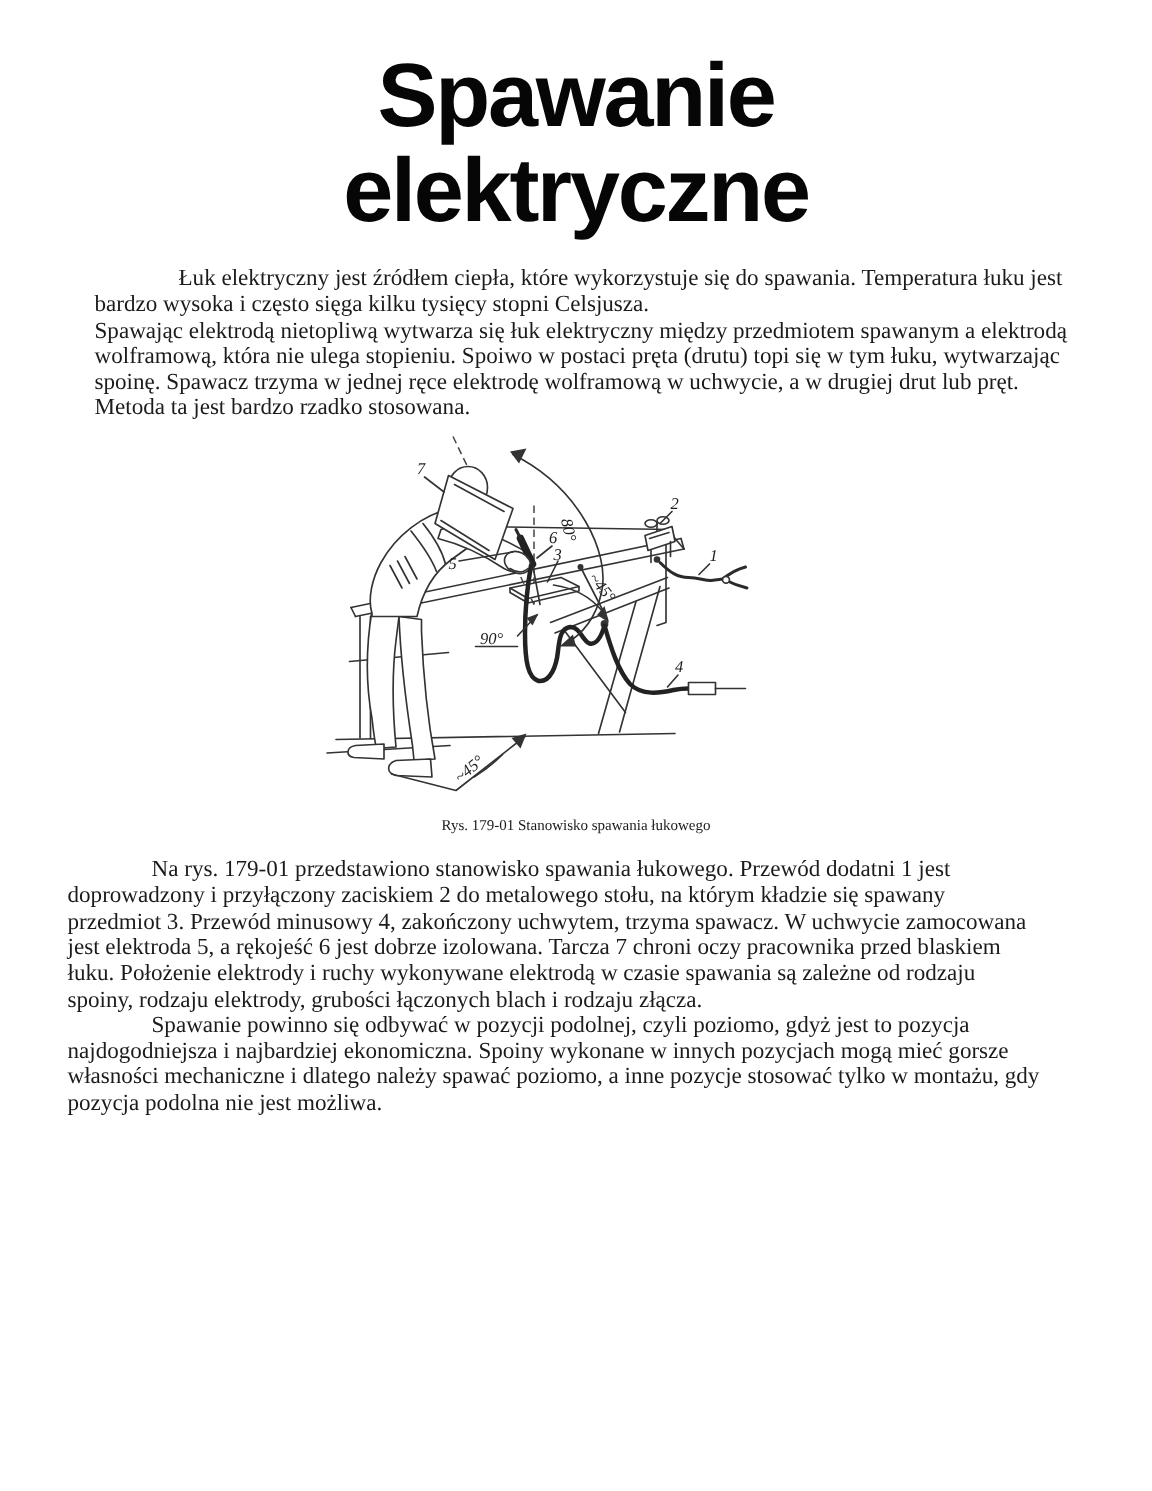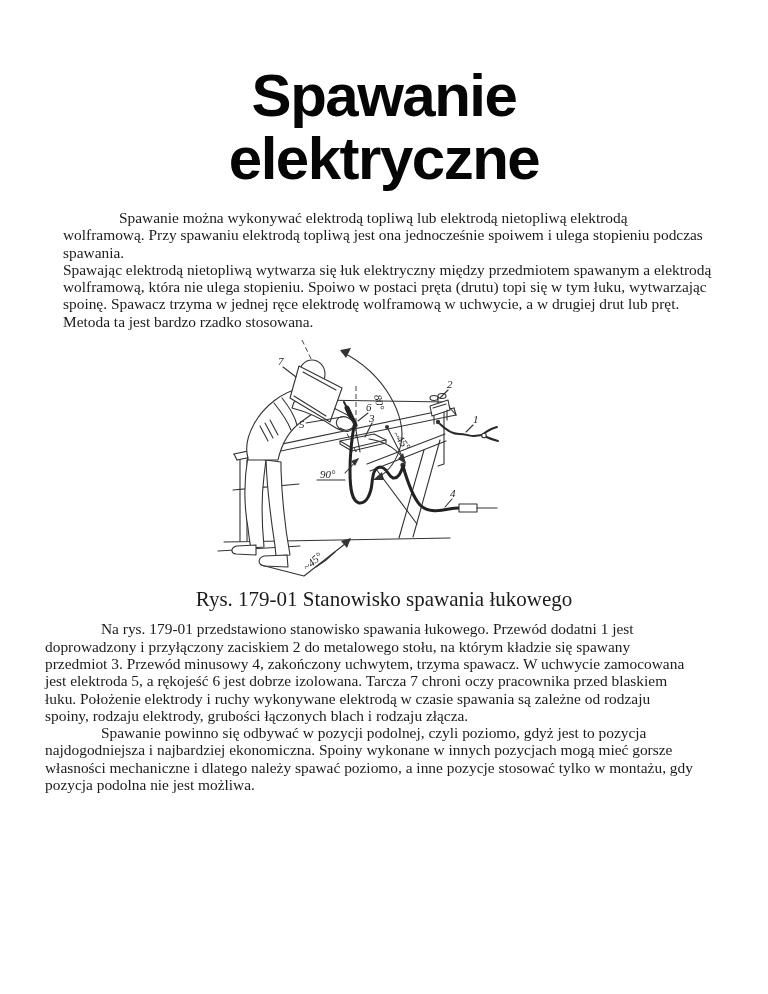--- a/index.html
+++ b/index.html
@@ -6,21 +6,21 @@
   .page{
     position:relative;
     width:768px;height:994px;
     background:#ffffff;
     overflow:hidden;
     font-family:"Liberation Serif", serif;
     color:#1b1b1b;
   }
   .doc-title{
     margin:0;
-    padding-top:64px;
+    padding-top:32px;
     text-align:center;
     font-family:"Liberation Sans", sans-serif;
     font-weight:bold;
     font-size:60px;
     line-height:63px;
     letter-spacing:-1.5px;
     color:#060606;
   }
   .text-block{
     margin-left:63px;
@@ -31,41 +31,41 @@
   }
   .text-block p{margin:0;}
   .text-block p.ind{text-indent:56px;}
   .block-before{margin-top:19px;}
   .block-after{margin-top:12px;margin-left:45px;}
   .figure-wrap{margin-top:8px;}
   .figure-wrap svg{display:block;margin:0 auto;}
   .figure-caption{
     margin:3px 0 0 0;
     text-align:center;
-    font-size:21px;
+    font-size:10px;
     line-height:17.3px;
   }
   
   .ln{stroke:#333;stroke-width:1.1;fill:none;stroke-linecap:round;stroke-linejoin:round;}
   .lnw{stroke:#333;stroke-width:1.1;fill:#ffffff;stroke-linecap:round;stroke-linejoin:round;}
   .dash{stroke:#444;stroke-width:1;fill:none;stroke-dasharray:5 3;}
   .thick{stroke:#222;stroke-width:3;fill:none;stroke-linecap:round;}
   .med{stroke:#2a2a2a;stroke-width:2;fill:none;stroke-linecap:round;}
   .arrow{fill:#333;stroke:none;}
   .figlabel{font-family:"Liberation Serif", serif;font-style:italic;font-size:11px;fill:#1d1d1d;}
 </style>
 </head>
 <body>
 
 <div class="page">
 
   <h1 class="doc-title"><span>Spawanie</span><br><span>elektryczne</span></h1>
 
   <div class="text-block block-before">
-    <p class="ind">Spawanie można wykonywać elektrodą topliwą lub elektrodą nietopliwą elektrodą wolframową. Przy spawaniu elektrodą topliwą jest ona jednocześnie spoiwem i ulega stopieniu podczas spawania.</p>
+    <p class="ind">Łuk elektryczny jest źródłem ciepła, które wykorzystuje się do spawania. Temperatura łuku jest bardzo wysoka i często sięga kilku tysięcy stopni Celsjusza.</p>
     <p>Spawając elektrodą nietopliwą wytwarza się łuk elektryczny między przedmiotem spawanym a elektrodą wolframową, która nie ulega stopieniu. Spoiwo w postaci pręta (drutu) topi się w tym łuku, wytwarzając spoinę. Spawacz trzyma w jednej ręce elektrodę wolframową w uchwycie, a w drugiej drut lub pręt. Metoda ta jest bardzo rzadko stosowana.</p>
   </div>
 
   <div class="figure-wrap">
     <svg width="360" height="250" viewBox="0 0 360 250">
 
       <g>
         <path class="ln" d="M20,204 L246,200"></path>
         <path class="ln" d="M14,213 L96,208"></path>
       </g>

